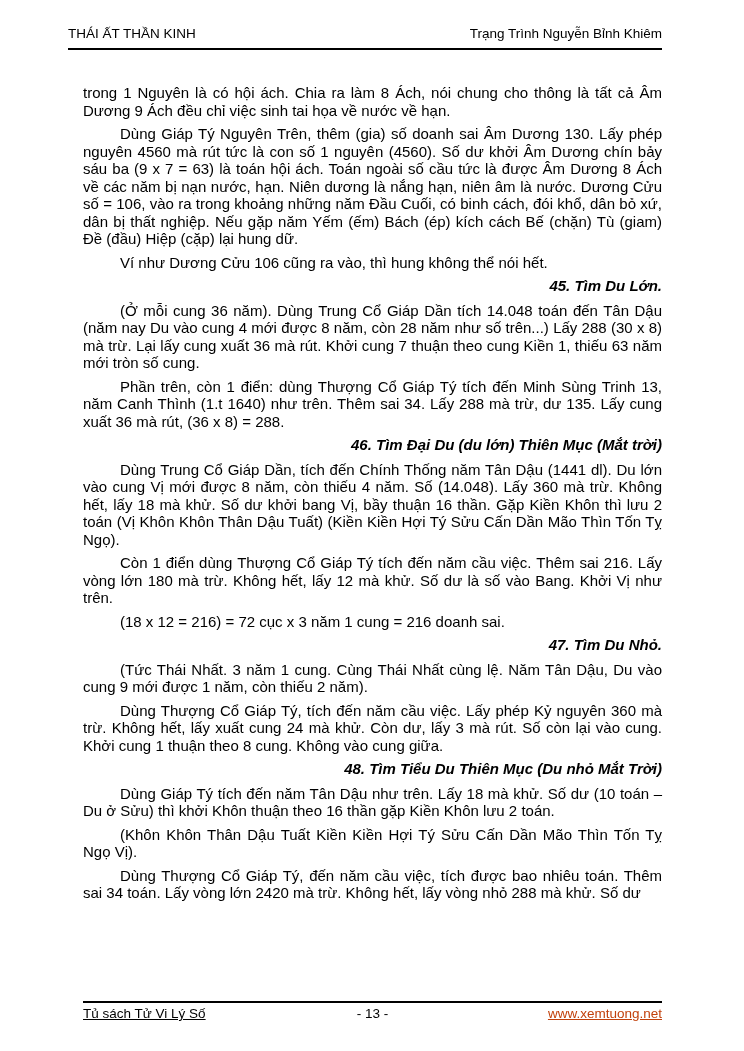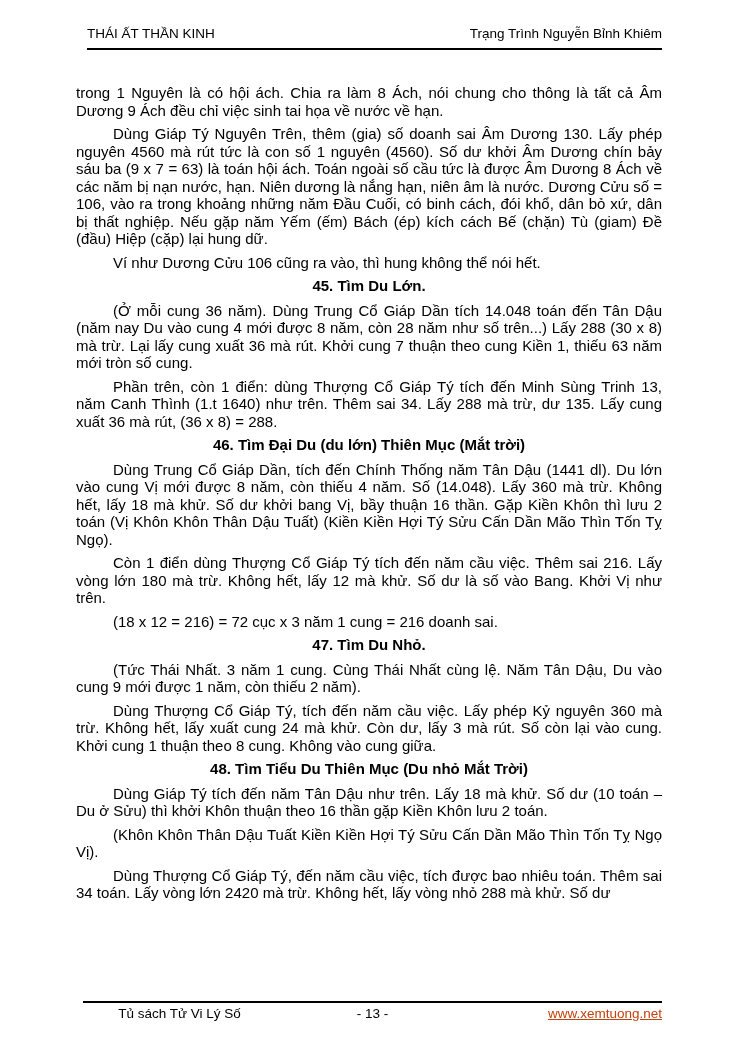--- a/index.html
+++ b/index.html
@@ -13,68 +13,69 @@
     height: 1051px;
     background: #ffffff;
     color: #000000;
     font-family: "Liberation Sans", "DejaVu Sans", sans-serif;
     overflow: hidden;
   }
   
   .page-header {
     position: absolute;
     top: 26px;
-    left: 87px;
+    left: 68px;
     right: 82px;
     display: flex;
     justify-content: space-between;
     align-items: flex-end;
     font-size: 13.5px;
     line-height: 16px;
     padding-bottom: 6px;
     border-bottom: 2px solid #000000;
   }
   
   .page-body {
     position: absolute;
     top: 84px;
-    left: 76px;
+    left: 83px;
     right: 82px;
     font-size: 15px;
     line-height: 17.5px;
   }
   .para {
     margin: 0 0 6px 0;
     text-indent: 37px;
     text-align: justify;
   }
   .para.no-indent {
     text-indent: 0;
   }
   .heading {
     font-size: 15px;
     font-weight: 700;
     margin: 3px 0 7px 0;
-    text-align: center;
+    text-align: right;
+    font-style: italic;
   }
   
   .page-footer {
     position: absolute;
     top: 1001px;
     left: 83px;
     right: 82px;
     display: flex;
     justify-content: space-between;
     align-items: flex-start;
     border-top: 2px solid #000000;
     padding-top: 3px;
     font-size: 13.5px;
     line-height: 16px;
   }
-  .footer-left   { flex: 1; text-align: center; }
+  .footer-left   { flex: 1; text-align: left; text-decoration: underline; }
   .footer-center { flex: 1; text-align: center; }
   .footer-right  { flex: 1; text-align: right; }
   .footer-link {
     color: #c2410c;
     text-decoration: underline;
     cursor: pointer;
   }
 </style>
 </head>
 <body>

